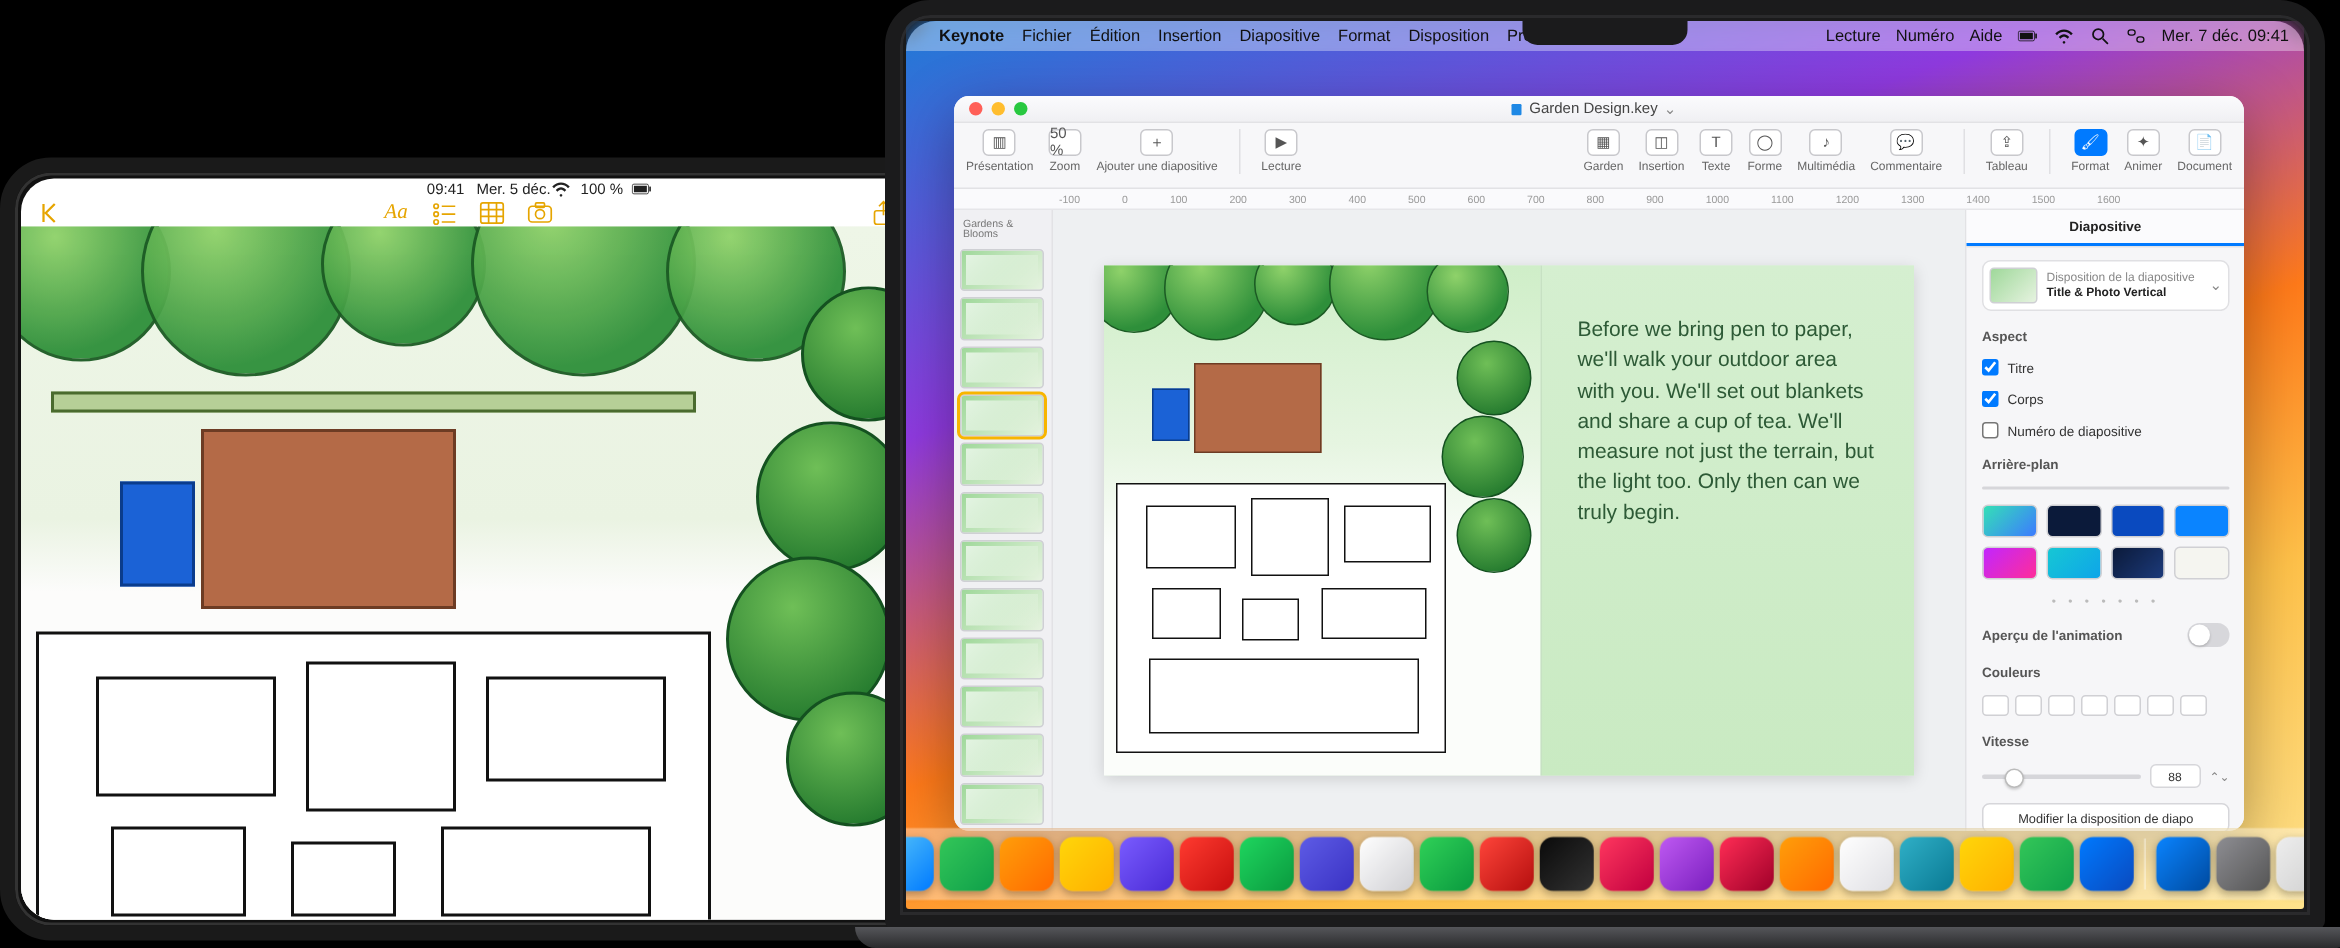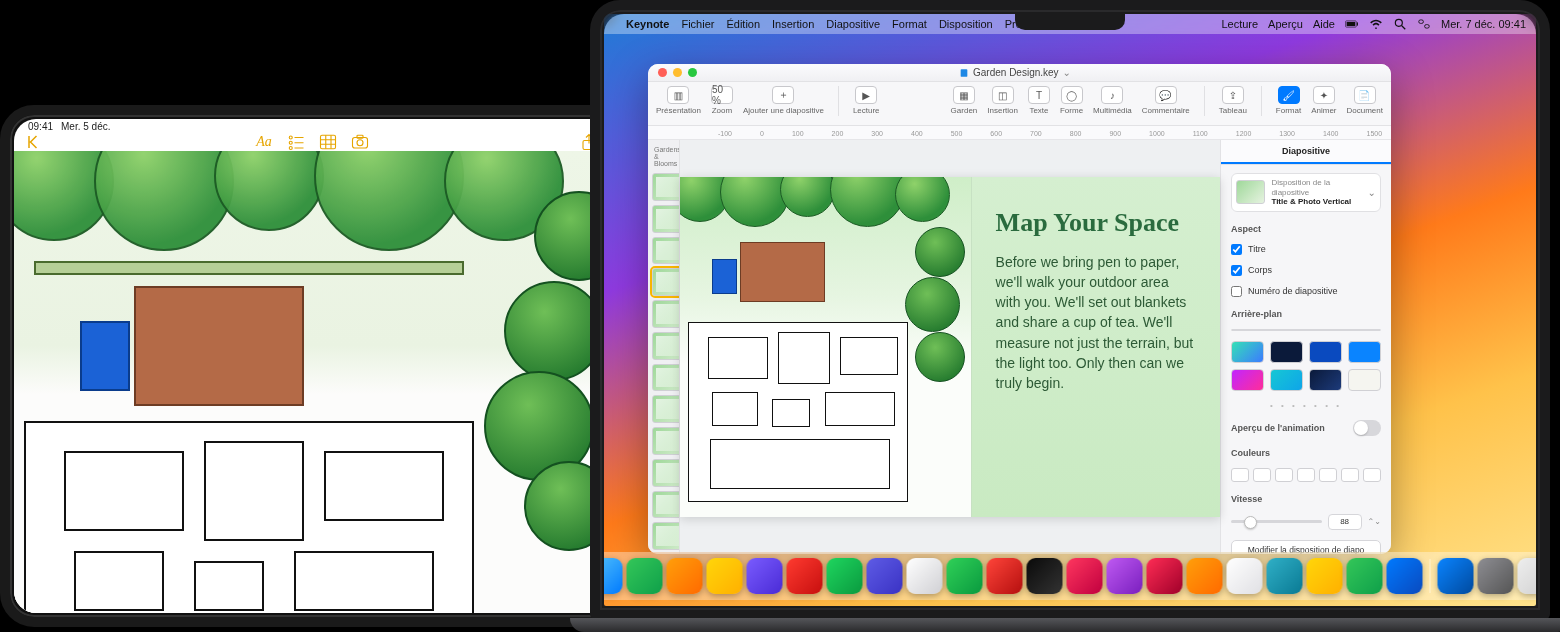--- a/index.html
+++ b/index.html
@@ -27,21 +27,21 @@
     background: #fff;
     border-radius: 22px;
     overflow: hidden;
     display: flex; flex-direction: column;
   }
   .ipad-status {
     height: 22px;
     display: flex; align-items: center;
     padding: 0 14px;
     font-size: 10px; color: #222; font-weight: 500;
-    justify-content: space-between;
+    justify-content: center;
   }
   .ipad-status .right { display:flex; gap:6px; align-items:center; font-size:10px; }
 
   .ipad-toolbar {
     height: 26px;
     display: flex; align-items: center;
     padding: 0 12px;
     gap: 14px;
     color: #e6a500;
     font-size: 14px;
@@ -112,22 +112,22 @@
     height: 20px; background: rgba(255,255,255,.35); backdrop-filter: blur(6px);
     display:flex; align-items:center; padding:0 10px; gap:12px;
     font-size:11px; color:#111;
   }
   .menubar .apple { font-size:12px; }
   .menubar .right { margin-left:auto; display:flex; gap:10px; align-items:center; font-size:11px;}
   .menubar span { white-space:nowrap; }
 
   .window {
     position:absolute;
-    left: 44px; top: 50px;
-    width: 743px; height: 490px;
+    left: 32px; top: 50px;
+    width: 860px; height: 490px;
     background: #f5f5f7;
     border-radius: 10px;
     box-shadow: 0 12px 40px rgba(0,0,0,.35);
     display:flex; flex-direction:column;
     overflow:hidden;
   }
   .titlebar {
     height: 18px; display:flex; align-items:center; gap:6px; padding:0 10px;
     font-size:10px; color:#555;
     border-bottom: 1px solid #e2e2e5;
@@ -389,21 +389,21 @@
       <span style="font-weight:600">Keynote</span>
       <span>Fichier</span>
       <span>Édition</span>
       <span>Insertion</span>
       <span>Diapositive</span>
       <span>Format</span>
       <span>Disposition</span>
       <span>Présentation</span>
       <div class="right">
         <span>Lecture</span>
-        <span>Aperçu</span>
+        <span>Numéro</span>
         <span>Aide</span>
         <span>
             <svg class="svgicon" viewBox="0 0 26 14">
               <rect x="1" y="1" width="20" height="12" rx="2" fill="none" stroke="#111"></rect>
               <rect x="3" y="3" width="16" height="8" fill="#111"></rect>
               <rect x="22" y="4" width="2" height="6" fill="#111"></rect>
             </svg>
           </span>
         <span>
             <svg class="svgicon" viewBox="0 0 24 24">
@@ -560,21 +560,20 @@
               <div class="floor" style="left:8px;top:145px;width:220px;height:180px;background:#fff;border:1px solid #111"></div>
               <div class="floor" style="left:28px;top:160px;width:60px;height:42px;background:#fff;border:1px solid #111"></div>
               <div class="floor" style="left:98px;top:155px;width:52px;height:52px;background:#fff;border:1px solid #111"></div>
               <div class="floor" style="left:160px;top:160px;width:58px;height:38px;background:#fff;border:1px solid #111"></div>
               <div class="floor" style="left:32px;top:215px;width:46px;height:34px;background:#fff;border:1px solid #111"></div>
               <div class="floor" style="left:92px;top:222px;width:38px;height:28px;background:#fff;border:1px solid #111"></div>
               <div class="floor" style="left:145px;top:215px;width:70px;height:34px;background:#fff;border:1px solid #111"></div>
               <div class="floor" style="left:30px;top:262px;width:180px;height:50px;background:#fff;border:1px solid #111"></div>
             </div>
             <div class="slide-right">
-              <div class="slide-title">Map Your Space</div>
               <div class="slide-body">Before we bring pen to paper, we'll walk your outdoor area with you. We'll set out blankets and share a cup of tea. We'll measure not just the terrain, but the light too. Only then can we truly begin.</div>
             </div>
           </div>
         </div>
 
         <div class="inspector">
           <div class="insp-tabs">
             <div class="tab sel">Diapositive</div>
           </div>
           <div class="insp-body">

